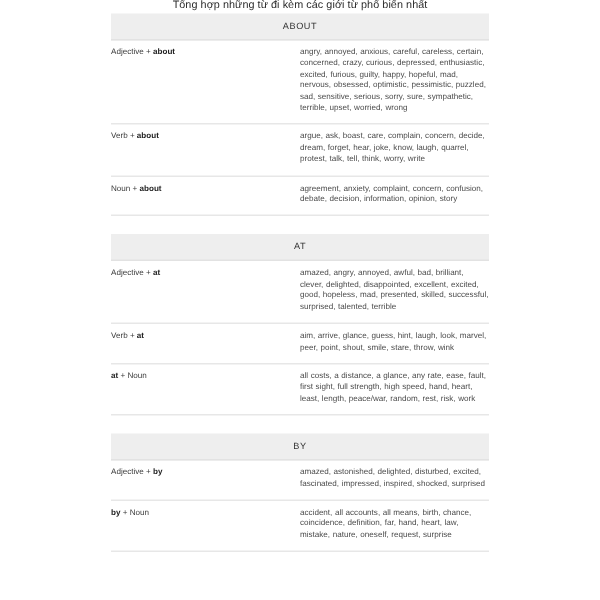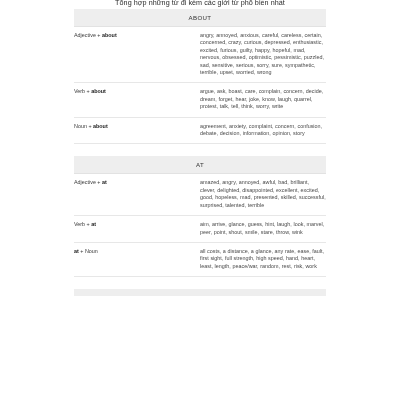--- a/index.html
+++ b/index.html
@@ -7,21 +7,21 @@
     padding: 0;
     width: 400px;
     height: 400px;
     background: #ffffff;
     font-family: "Liberation Sans", sans-serif;
     -webkit-font-smoothing: antialiased;
   }
   #page {
     position: relative;
     width: 400px;
-    height: 296px;
+    height: 400px;
     background: #ffffff;
     overflow: hidden;
   }
   .doc-title {
     position: absolute;
     top: -2px;
     left: 0;
     width: 400px;
     text-align: center;
     font-size: 7.2px;

